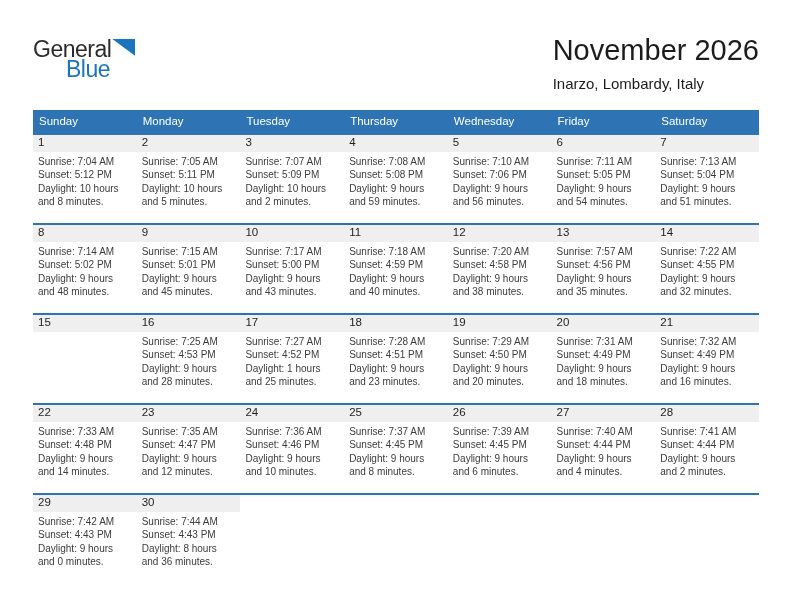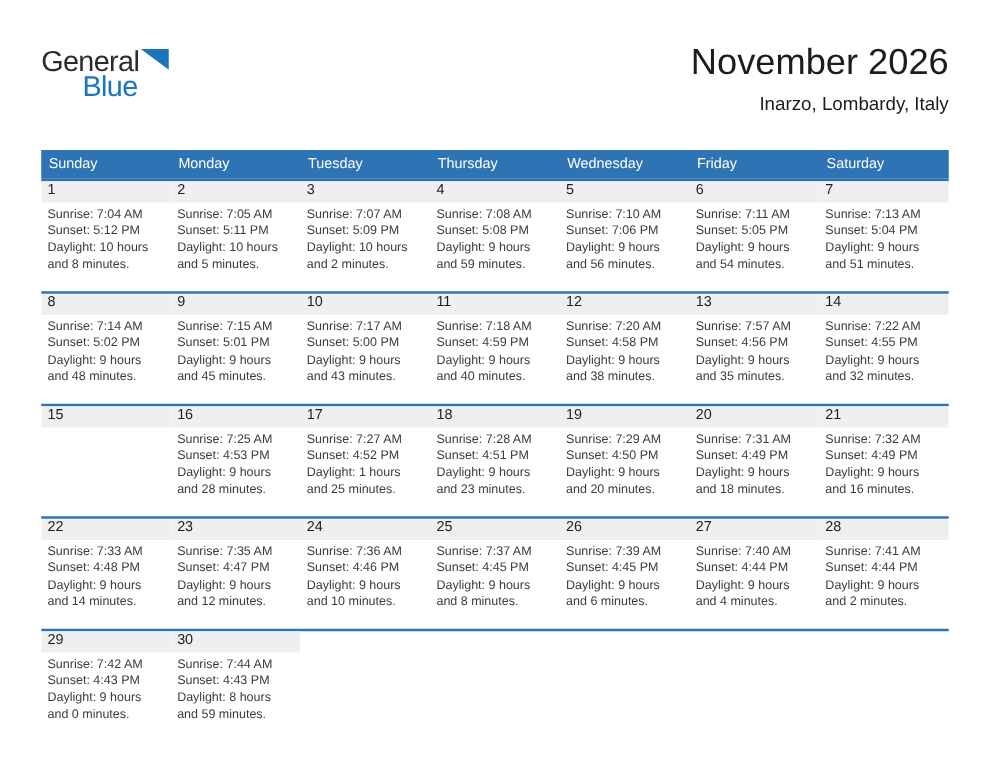--- a/index.html
+++ b/index.html
@@ -21,26 +21,26 @@
   }
   .logo-triangle {
     display: inline-block; width: 23px; height: 17px; margin-left: 1px; margin-top: 1px;
     background: #1b75bc;
     clip-path: polygon(0 0, 100% 0, 100% 100%);
   }
   .logo-blue {
     font-size: 23px; letter-spacing: -0.5px; color: #1b75bc; font-weight: 500;
     margin-left: 33px; margin-top: -3px;
   }
-  .titles { text-align: right; }
+  .titles { text-align: left; }
   .page-title { margin: 0; font-size: 29px; font-weight: 400; color: #1c1c1c; letter-spacing: 0; }
   .page-subtitle { margin-top: 8px; font-size: 15px; color: #1c1c1c; }
 
   
-  .calendar { margin-top: 16px; }
+  .calendar { margin-top: 6px; }
   .weekday-row {
     display: grid; grid-template-columns: repeat(7, 1fr);
     background: #2e74b5; height: 23px;
   }
   .weekday-cell {
     color: #ffffff; font-size: 11.5px; line-height: 23px; padding-left: 6px;
     white-space: nowrap; overflow: hidden;
   }
   .week-row {
     display: grid; grid-template-columns: repeat(7, 1fr);
@@ -318,21 +318,21 @@
               <div class="sunrise">Sunrise: 7:42 AM</div>
               <div class="sunset">Sunset: 4:43 PM</div>
               <div class="daylight">Daylight: 9 hours and 0 minutes.</div>
             </div>
           </div>
           <div class="cell">
             <div class="daynum">30</div>
             <div class="detail">
               <div class="sunrise">Sunrise: 7:44 AM</div>
               <div class="sunset">Sunset: 4:43 PM</div>
-              <div class="daylight">Daylight: 8 hours and 59 minutes.</div>
+              <div class="daylight">Daylight: 8 hours and 36 minutes.</div>
             </div>
           </div>
           <div class="cell empty">
             <div class="daynum"></div>
           </div>
           <div class="cell empty">
             <div class="daynum"></div>
           </div>
           <div class="cell empty">
             <div class="daynum"></div>

